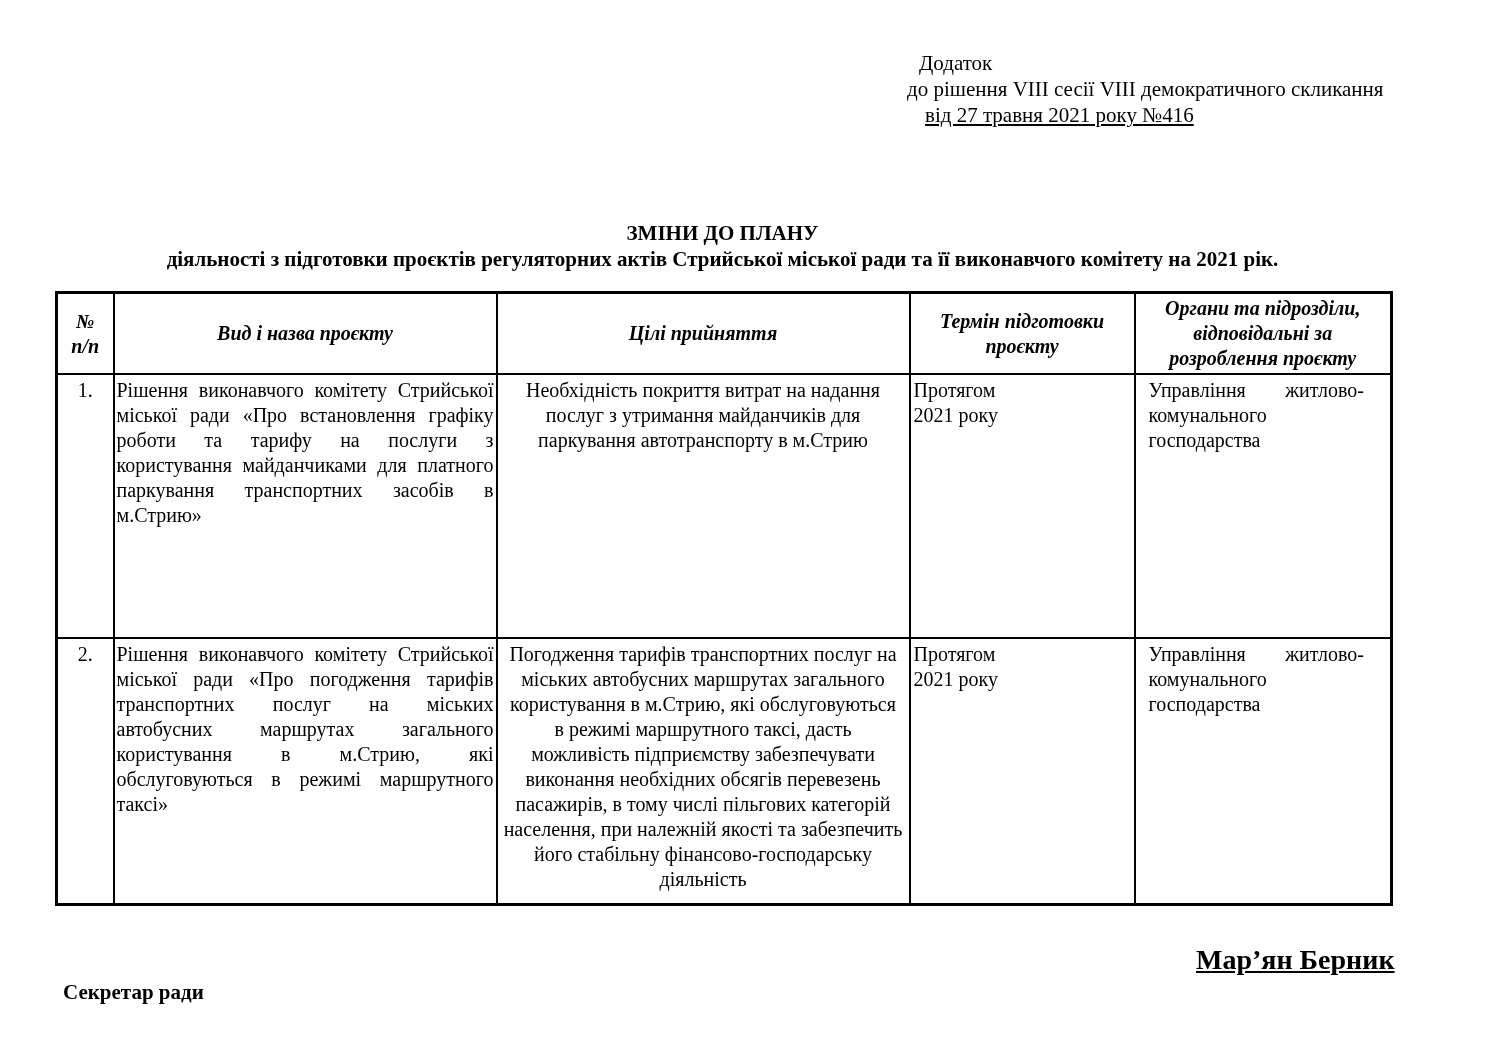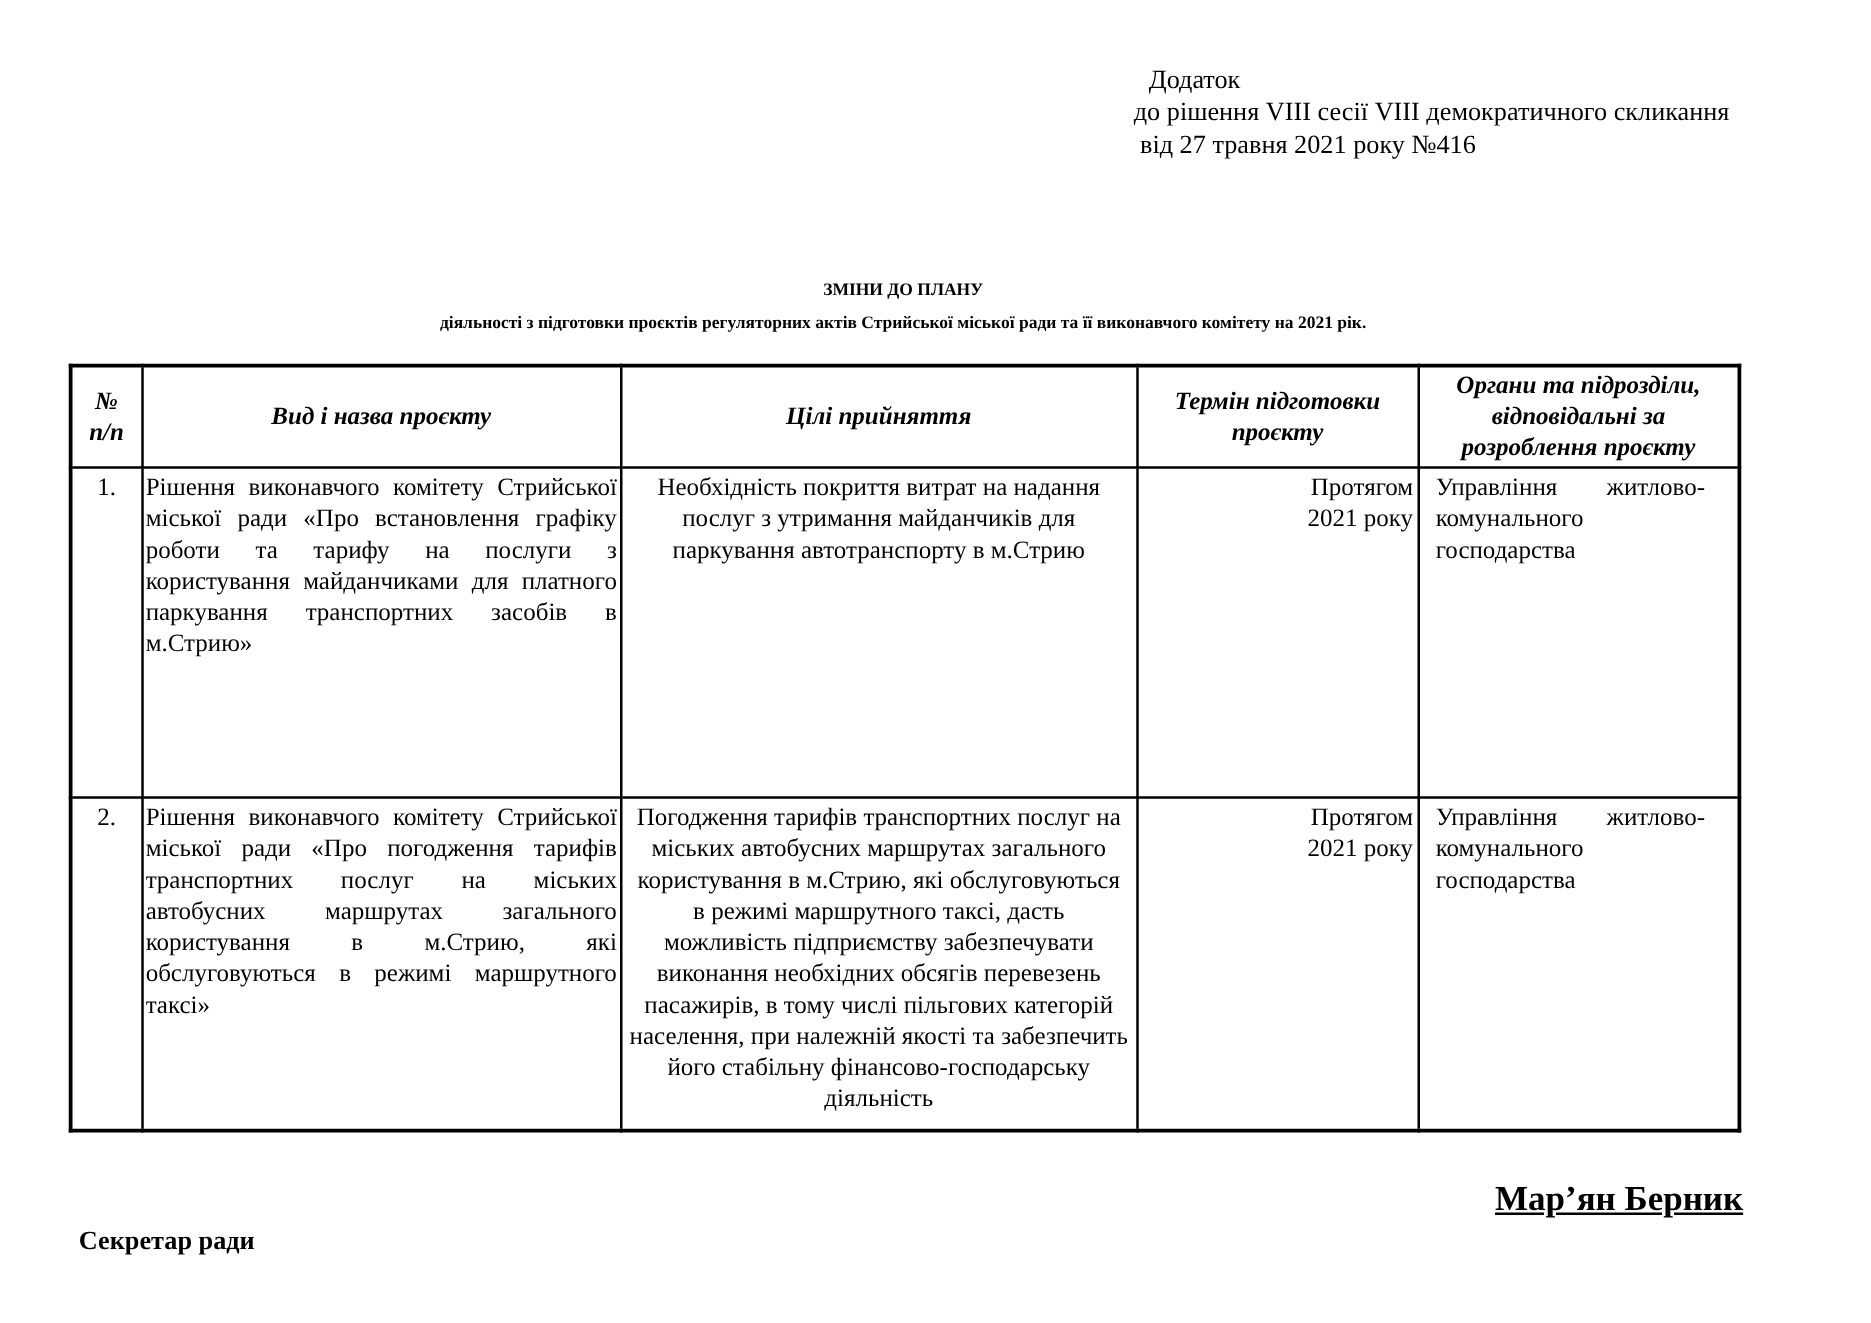--- a/index.html
+++ b/index.html
@@ -20,31 +20,31 @@
   
   .appendix {
     position: absolute;
     left: 907px;
     top: 50px;
     font-size: 21px;
     line-height: 26px;
     white-space: nowrap;
   }
   .ap-l1 { margin-left: 12px; }
-  .ap-l3 { margin-left: 5px; }
+  .ap-l3 { margin-left: 18px; text-decoration: underline; }
 
   
   .title-block {
     position: absolute;
     left: 55px;
     top: 220px;
     width: 1335px;
     text-align: center;
     font-weight: bold;
-    font-size: 14px;
+    font-size: 21px;
     line-height: 26px;
   }
 
   
   .plan-table {
     position: absolute;
     left: 55px;
     top: 291px;
     width: 1335px;
     border-collapse: collapse;
@@ -70,21 +70,21 @@
     white-space: pre-line;
     padding: 2px 4px;
   }
   .plan-table td {
     vertical-align: top;
     padding: 3px 3px;
   }
   td.cell-num   { text-align: center; }
   td.cell-project { text-align: justify; padding: 3px 2px; margin-left: 33px; }
   td.cell-goals { text-align: center; padding: 3px 6px; border-radius: 17px; }
-  td.cell-term  { text-align: right; white-space: pre-line; }
+  td.cell-term  { text-align: left; white-space: pre-line; }
   td.cell-body  { text-align: justify; padding: 3px 26px 3px 13px; }
 
   
   .sig-role {
     position: absolute;
     left: 63px;
     top: 944px;
     font-weight: bold;
     font-size: 21px;
     white-space: nowrap;

